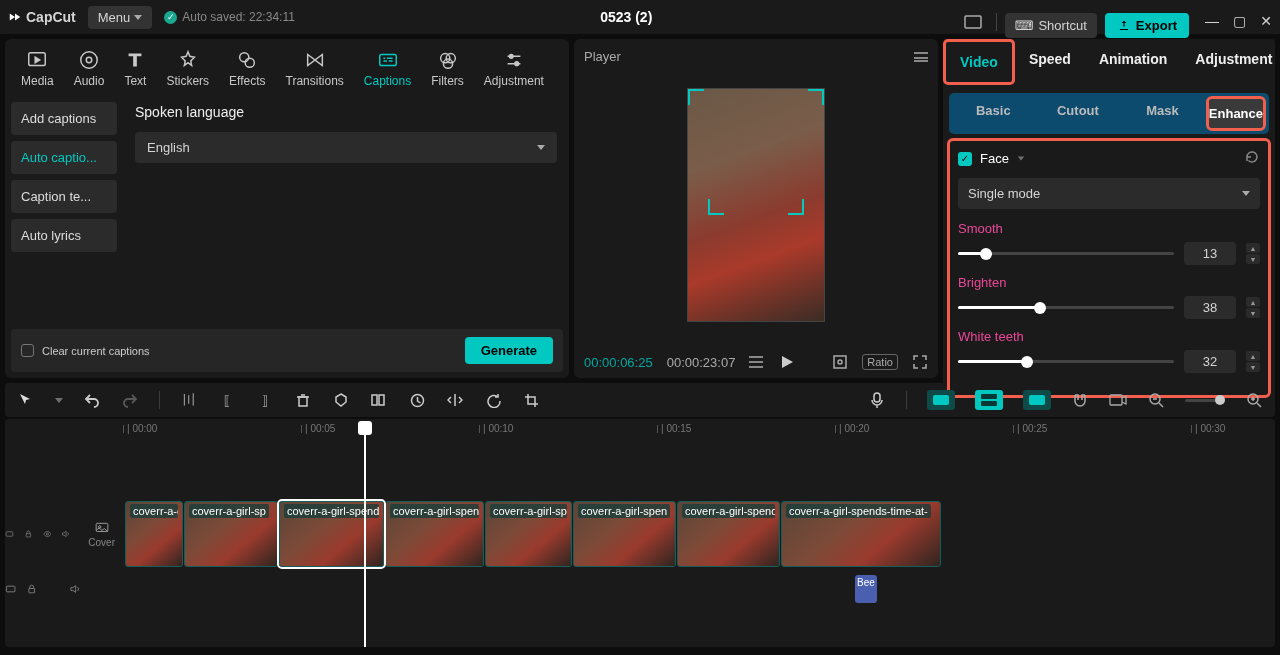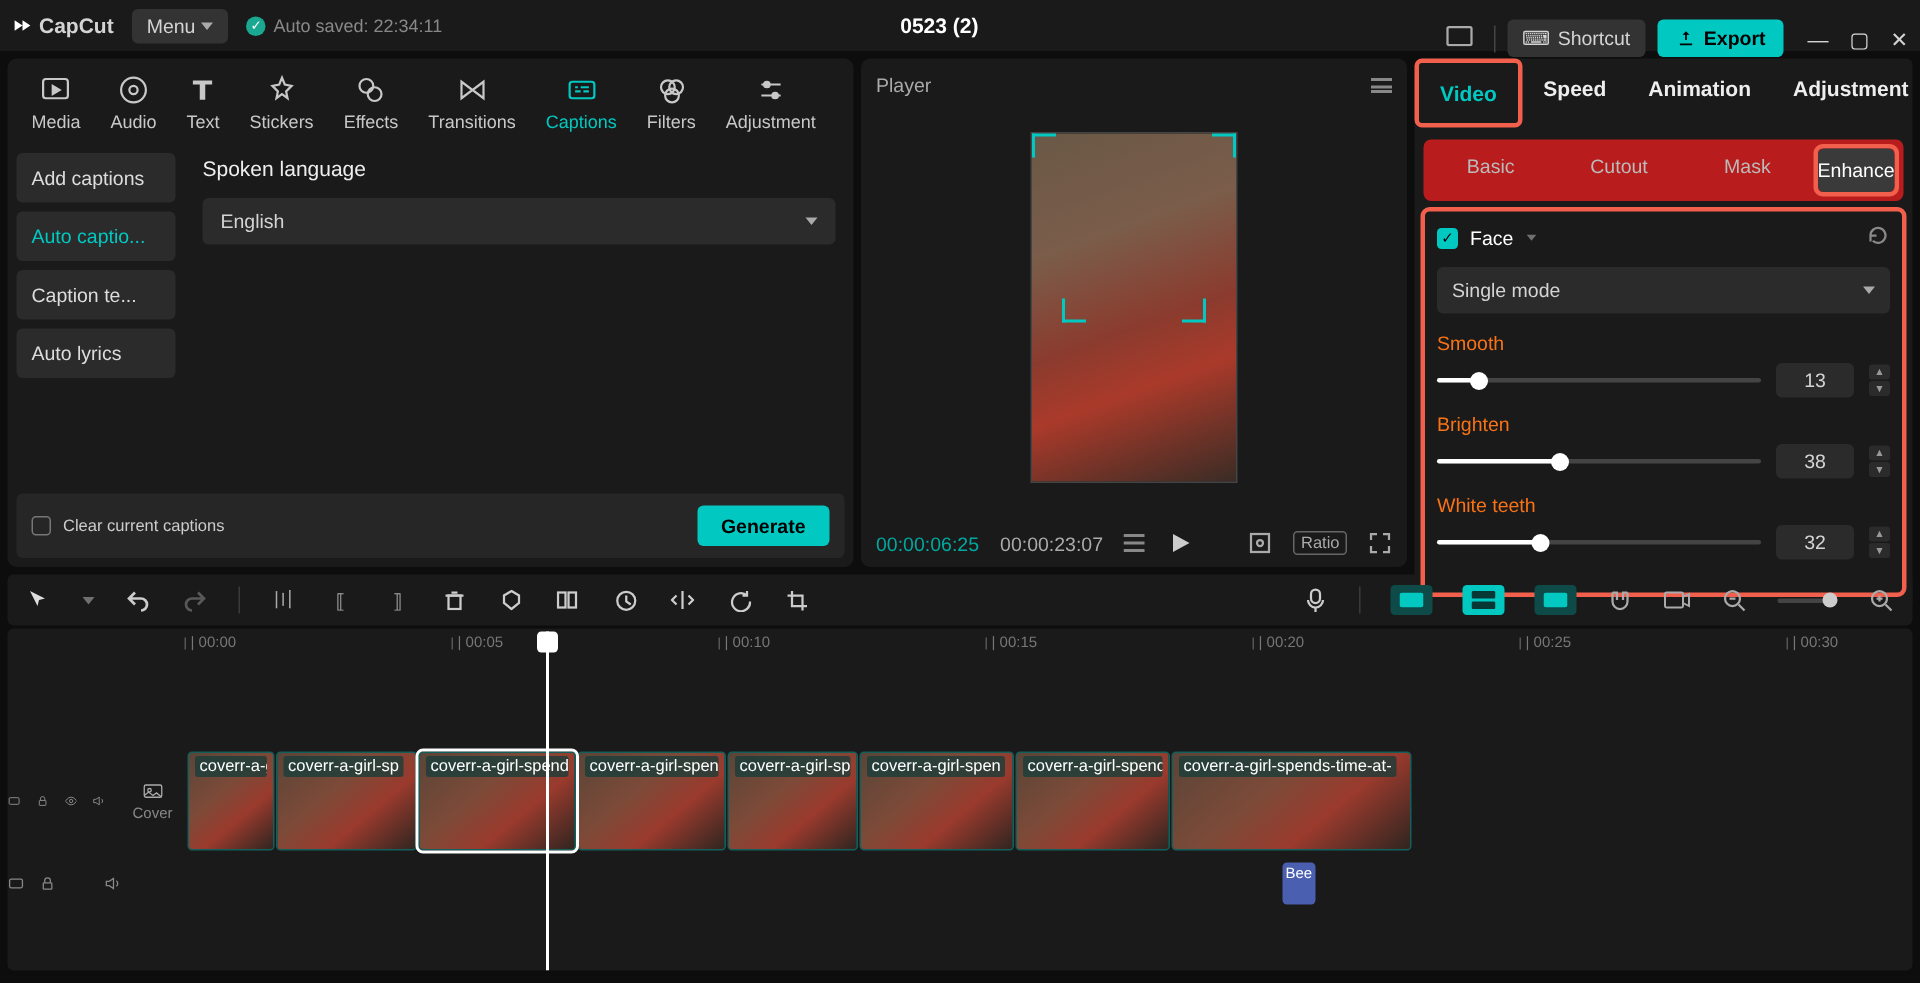--- a/index.html
+++ b/index.html
@@ -6,21 +6,21 @@
 body { background: #0d0d0d; color: #d4d4d4; width: 1280px; height: 655px; overflow: hidden; font-size: 13px; }
 
 
 .topbar { height: 34px; background: #1a1a1a; display: flex; align-items: center; padding: 0 8px; gap: 12px; }
 .logo { font-weight: bold; font-size: 14px; display: flex; align-items: center; gap: 4px;}
 .logo svg { width:14px; height:14px;}
 .menu-btn { background: #333; border-radius: 4px; padding: 4px 10px; display: flex; align-items: center; gap: 4px; font-size:13px;}
 .auto-saved { color: #888; font-size: 12px; display: flex; align-items:center; gap:5px;}
 .auto-saved-icon{width:13px;height:13px;border-radius:50%;background:#1aa890;display:inline-flex;align-items:center;justify-content:center;color:#fff;font-size:9px;}
 .project-title { flex:1; text-align: center; font-size: 14px; color: #fff; font-weight:700;}
-.top-right { display:flex; gap:8px; align-items:center;margin-top:17px;}
+.top-right { display:flex; gap:8px; align-items:flex-start;margin-top:17px;}
 .top-right-item{padding:2px 6px;}
 .shortcut-btn{background:#333;border-radius:4px;padding:5px 10px;font-weight:500;}
 .export-btn{background:#01c9c2;color:#000;border-radius:4px;padding:5px 12px;display:flex;align-items:center;gap:5px;font-weight:600;}
 .win-controls{display:flex;gap:14px;font-size:14px;margin-left:8px;}
 
 
 .main-row { display:flex; height:349px; padding:5px; gap:5px;}
 .left-panel { width:564px; background:#1a1a1a; border-radius:6px; display:flex; flex-direction:column;}
 .player-panel { flex:1; background:#1a1a1a; border-radius:6px; position:relative; padding:10px 10px 0 10px; display:flex;flex-direction:column;}
 .right-panel { width:332px; display:flex; flex-direction:column; gap:5px;}
@@ -59,33 +59,33 @@
 .pc-icon{width:16px;height:16px;display:inline-flex;align-items:center;justify-content:center;}
 .ratio-chip{border:1px solid #666;border-radius:3px;padding:1px 4px;font-size:11px;}
 
 
 .right-box{background:#1a1a1a;border-radius:4px;}
 .right-tabs{display:flex;gap:0;border-bottom:2px solid transparent;}
 .right-tab{padding:12px 14px;font-size:14px;color:#eee;font-weight:700;}
 .right-tab.active{color:#01c9c2;}
 .tab-highlight{border:3px solid #f25f4c;border-radius:5px;padding:0;}
 
-.subtabs{display:flex;gap:2px;background:#b91c1c;border-radius:5px;margin:6px 6px 0 6px;padding:3px;}
+.subtabs{display:flex;gap:2px;background:#0c4a6e;border-radius:5px;margin:6px 6px 0 6px;padding:3px;font-weight:bold;}
 .subtab{flex:1;text-align:center;padding:7px 0;font-size:13px;color:#bbb;border-radius:4px;}
 .subtab.active{background:#3a3a3a;color:#fff;}
 .subtab-highlight{border:3px solid #f25f4c;border-radius:6px;}
 
 .enhance-body{border:3px solid #f25f4c;border-radius:6px;margin:4px;padding:8px 8px 12px 8px;}
 .face-row{display:flex;align-items:center;justify-content:space-between;margin-bottom:10px;}
 .face-left{display:flex;align-items:center;gap:8px;}
 .face-check{width:14px;height:14px;background:#01c9c2;border-radius:3px;display:inline-flex;align-items:center;justify-content:center;color:#000;font-size:10px;}
 .mode-select{background:#2b2b2b;border-radius:4px;padding:8px 10px;display:flex;justify-content:space-between;align-items:center;font-size:13px;margin-bottom:12px;}
 
 .slider-group{margin-bottom:10px;}
-.slider-label{font-size:13px;color:#f97316;margin-bottom:6px;}
+.slider-label{font-size:13px;color:#ec4899;margin-bottom:6px;}
 .slider-row{display:flex;align-items:center;gap:10px;}
 .slider-track{flex:1;height:3px;background:#444;position:relative;border-radius:2px;}
 .slider-fill{position:absolute;left:0;top:0;height:100%;background:#fff;border-radius:2px;}
 .slider-thumb{position:absolute;top:50%;width:12px;height:12px;background:#fff;border-radius:50%;transform:translate(-50%,-50%);}
 .slider-value{background:#2b2b2b;border-radius:4px;padding:4px 8px;width:52px;text-align:center;font-size:13px;}
 .stepper{display:flex;flex-direction:column;gap:1px;}
 .step-btn{width:14px;height:10px;background:#2b2b2b;border-radius:2px;font-size:7px;color:#999;display:flex;align-items:center;justify-content:center;}
 
 
 .timeline-area{padding:0 5px 5px 5px;}

